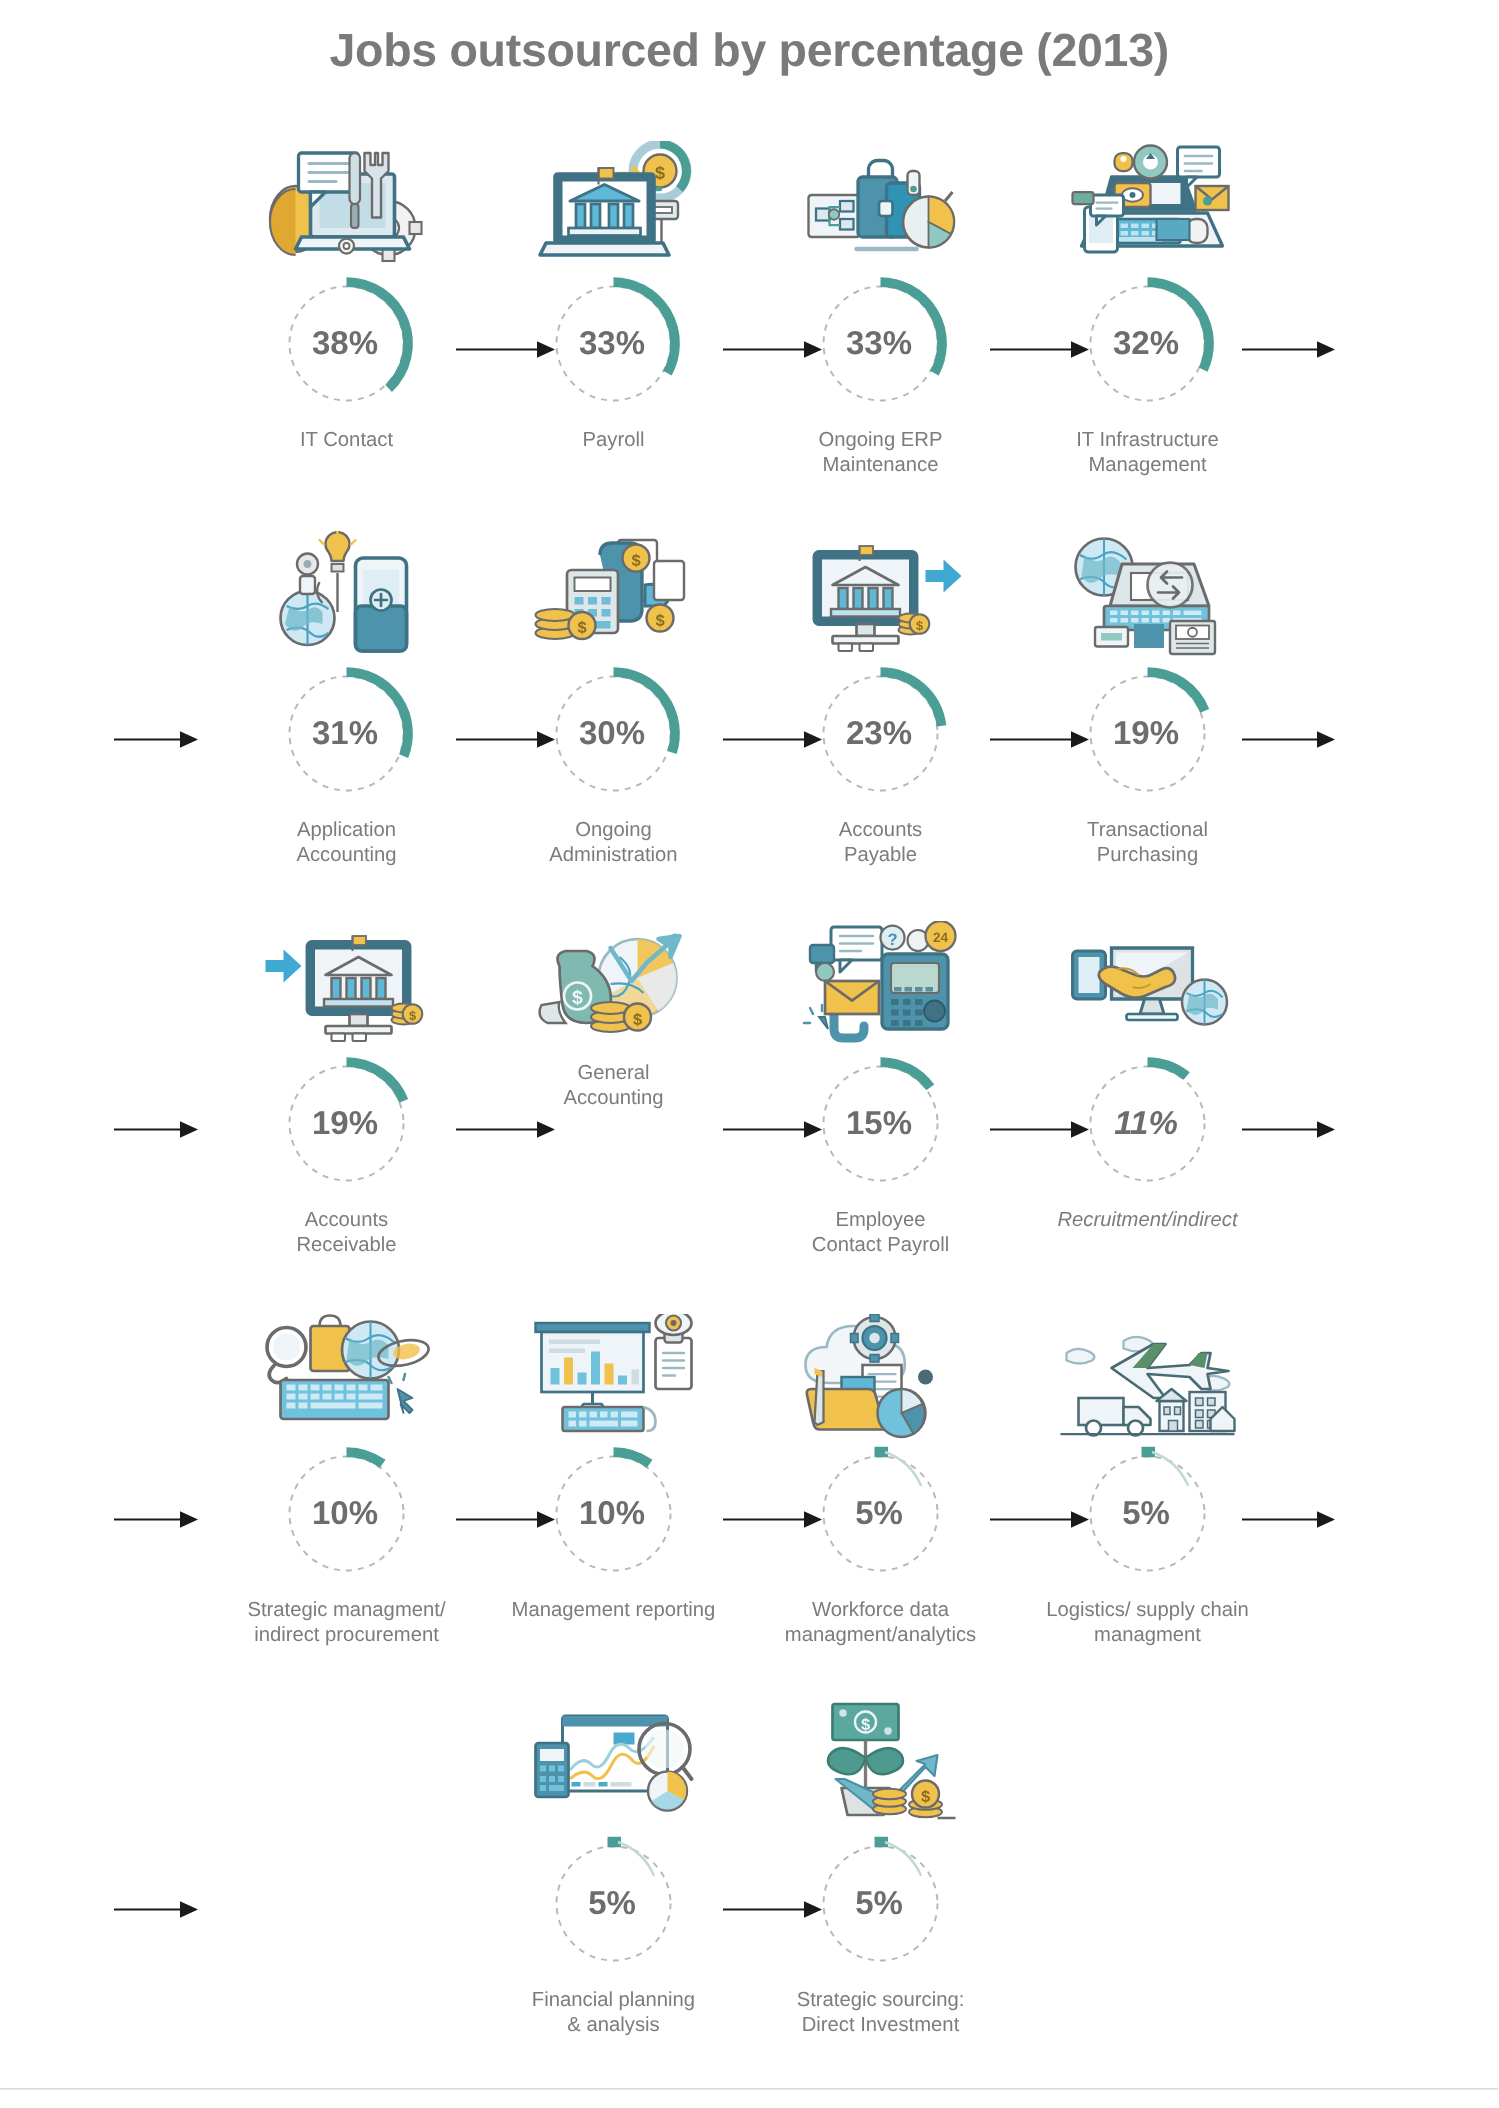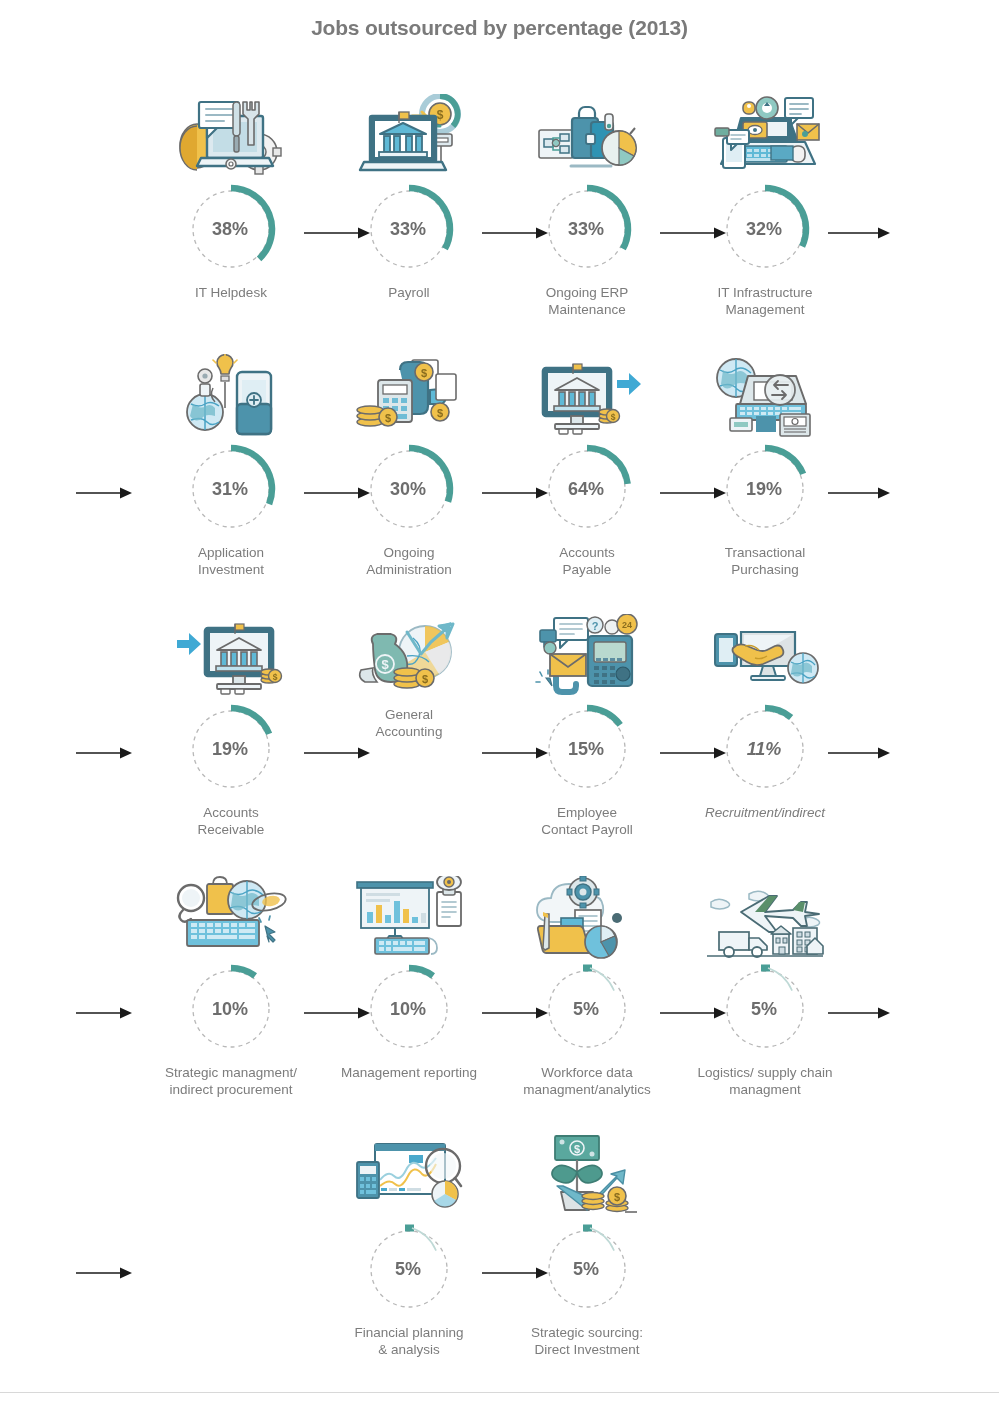--- a/index.html
+++ b/index.html
@@ -12,21 +12,21 @@
   }
   #page {
     position: relative;
     width: 999px; height: 1405px;
     background: #fff;
   }
   #title {
     position: absolute;
     top: 16px; left: 0; width: 999px;
     text-align: center;
-    font-size: 21px;
+    font-size: 31px;
     font-weight: bold;
     color: #7a7a7a;
     letter-spacing: -0.2px;
     font-family: "Liberation Sans", sans-serif;
   }
   .row {
     position: absolute;
     left: 0; width: 999px;
     height: 260px;
   }
@@ -52,21 +52,21 @@
     position: absolute;
     left: 50%; top: 0;
     transform: translateX(-50%);
     width: 94px; height: 94px;
   }
   .donut svg { display: block; }
   .pct {
     position: absolute;
     left: 0; top: 0; width: 178px; height: 94px;
     display: flex; align-items: center; justify-content: center;
-    font-size: 18px;
+    font-size: 22px;
     font-weight: bold;
     color: #6d6d6d;
     letter-spacing: 0px;
     padding-right: 2px;
   }
   .label {
     margin-top: 6px;
     font-size: 13.5px;
     color: #7c7c7c;
     line-height: 17px;
@@ -126,21 +126,21 @@
           </div>
           <div class="donut-wrap">
             <div class="donut">
               <svg width="94" height="94" viewBox="0 0 94 94">
     <circle cx="47" cy="47" r="38" fill="none" stroke="#b8b8b8" stroke-width="1.3" stroke-dasharray="4 4"></circle>
     <path d="M 47 6 A 41 41 0 0 1 75.07 76.89" fill="none" stroke="#4a9e96" stroke-width="6.5" stroke-linecap="butt"></path>
   </svg>
             </div>
             <div class="pct">38%</div>
           </div>
-          <div class="label">IT Helpdesk</div>
+          <div class="label">IT Contact</div>
         </div>
         <div class="arrow" style="left: 304px; top: 138px;">
           <svg width="66" height="14" viewBox="0 0 66 14">
     <line x1="0" y1="7" x2="55" y2="7" stroke="#1a1a1a" stroke-width="1.4"></line>
     <path d="M54 1.5 L66 7 L54 12.5 Z" fill="#1a1a1a"></path>
   </svg>
         </div>
         <div class="cell" style="left: 320px;">
           <div class="icon-wrap">
 <svg width="110" height="86" viewBox="0 0 110 86">
@@ -332,21 +332,21 @@
           <div class="donut-wrap">
             <div class="donut">
               <svg width="94" height="94" viewBox="0 0 94 94">
     <circle cx="47" cy="47" r="38" fill="none" stroke="#b8b8b8" stroke-width="1.3" stroke-dasharray="4 4"></circle>
     <path d="M 47 6 A 41 41 0 0 1 85.12 62.09" fill="none" stroke="#4a9e96" stroke-width="6.5" stroke-linecap="butt"></path>
   </svg>
             </div>
             <div class="pct">31%</div>
           </div>
           <div class="label">Application
-Investment</div>
+Accounting</div>
         </div>
         <div class="arrow" style="left: 304px; top: 138px;">
           <svg width="66" height="14" viewBox="0 0 66 14">
     <line x1="0" y1="7" x2="55" y2="7" stroke="#1a1a1a" stroke-width="1.4"></line>
     <path d="M54 1.5 L66 7 L54 12.5 Z" fill="#1a1a1a"></path>
   </svg>
         </div>
         <div class="cell" style="left: 320px;">
           <div class="icon-wrap">
 <svg width="110" height="86" viewBox="0 0 110 86">
@@ -428,21 +428,21 @@
   <path d="M86 22 h12 v-7 l12 11 l-12 11 v-7 h-12 z" fill="#3fa9d4"></path>
 </svg>
           </div>
           <div class="donut-wrap">
             <div class="donut">
               <svg width="94" height="94" viewBox="0 0 94 94">
     <circle cx="47" cy="47" r="38" fill="none" stroke="#b8b8b8" stroke-width="1.3" stroke-dasharray="4 4"></circle>
     <path d="M 47 6 A 41 41 0 0 1 87.68 41.86" fill="none" stroke="#4a9e96" stroke-width="6.5" stroke-linecap="butt"></path>
   </svg>
             </div>
-            <div class="pct">64%</div>
+            <div class="pct">23%</div>
           </div>
           <div class="label">Accounts
 Payable</div>
         </div>
         <div class="arrow" style="left: 660px; top: 138px;">
           <svg width="66" height="14" viewBox="0 0 66 14">
     <line x1="0" y1="7" x2="55" y2="7" stroke="#1a1a1a" stroke-width="1.4"></line>
     <path d="M54 1.5 L66 7 L54 12.5 Z" fill="#1a1a1a"></path>
   </svg>
         </div>

